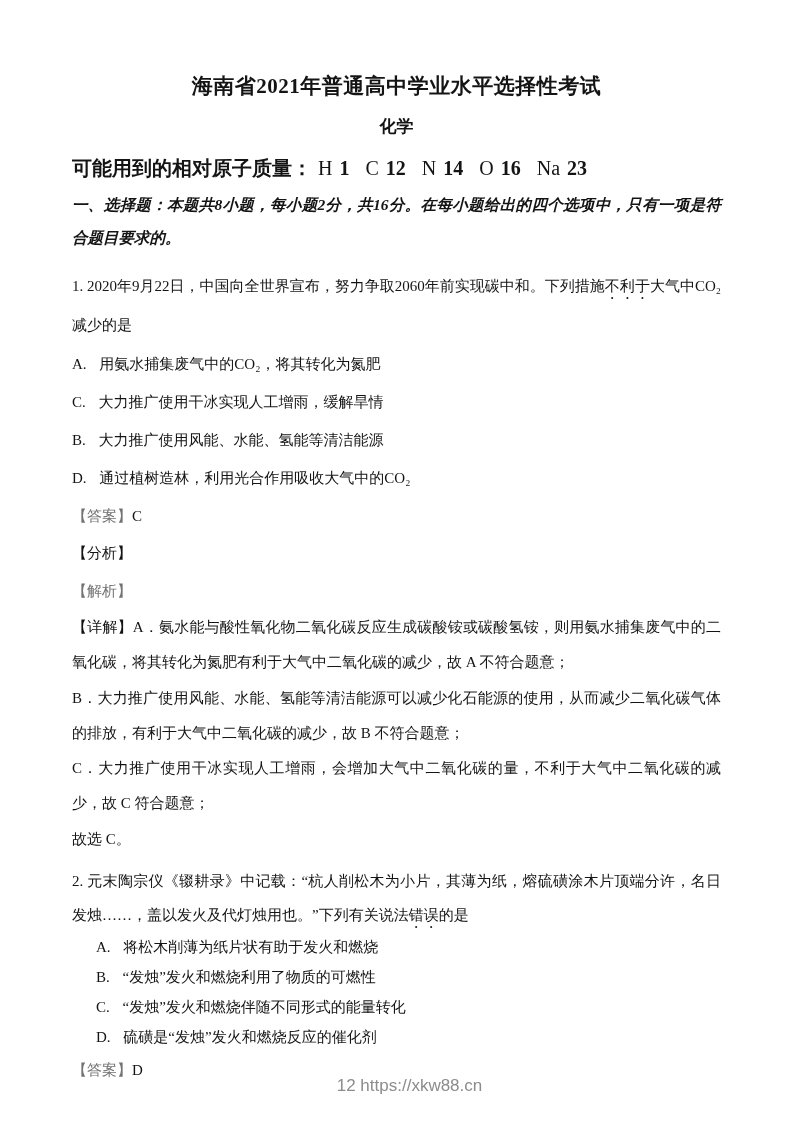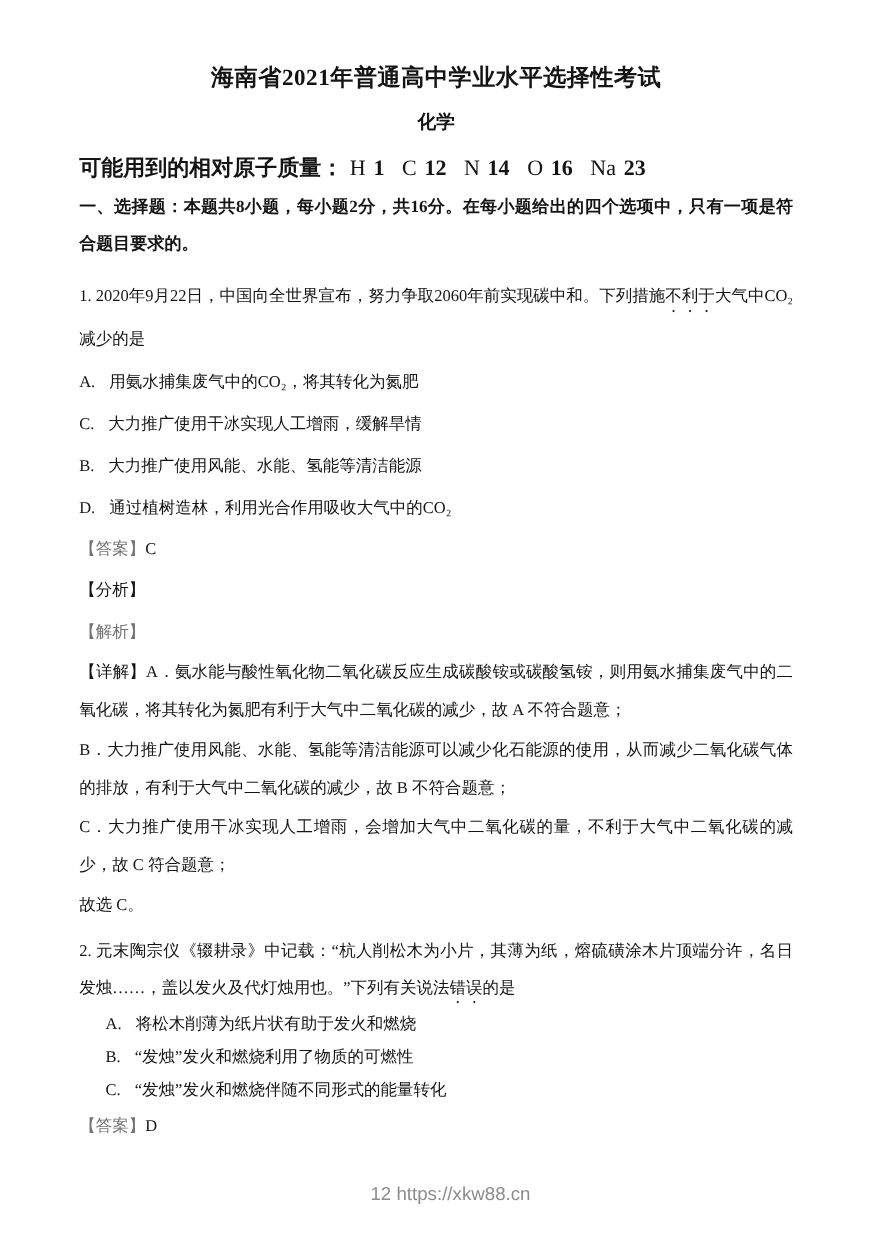--- a/index.html
+++ b/index.html
@@ -1,21 +1,21 @@
 <!DOCTYPE html>
 <html><head>
 <meta charset="utf-8">
 <style>
   html, body { margin:0; padding:0; background:#ffffff; }
   .page {
     position: relative;
     width: 793px;
     height: 1122px;
     box-sizing: border-box;
-    padding: 56px 72px 0 72px;
+    padding: 72px 72px 0 72px;
     background: #ffffff;
     font-family: "Liberation Serif", "DejaVu Serif", serif;
     font-size: 15px;
     color: #141414;
     overflow: hidden;
   }
   .title {
     font-size: 21px;
     font-weight: 700;
     text-align: center;
@@ -34,20 +34,21 @@
     font-weight: 700;
   }
   .am-pair { margin-left: 16px; font-weight: 700; }
   .am-pair .el { font-weight: 400; margin-right: 7px; }
   .section-intro {
     margin: 0 0 12px 0;
     font-size: 15.5px;
     font-weight: 700;
     line-height: 2.15;
     text-align: justify;
+    font-style: italic;
   }
   .stem {
     margin: 0;
     line-height: 2.6;
     text-align: justify;
   }
   .stem-tight { line-height: 2.25; }
   .emph {
     -webkit-text-emphasis: filled dot;
     -webkit-text-emphasis-position: under right;
@@ -109,20 +110,21 @@
     <p>故选 C。</p>
   </div>
 
   <div class="q2-block">
     <p class="stem stem-tight"><span>2. 元末陶宗仪《辍耕录》中记载：“杭人削松木为小片，其薄为纸，熔硫磺涂木片顶端分许，名日发烛……，盖以发火及代灯烛用也。”下列有关说法</span><span class="emph">错误</span><span>的是</span></p>
 
     <div class="options">
       <div class="option option-tight"><span class="opt-label">A.</span><span>将松木削薄为纸片状有助于发火和燃烧</span></div>
       <div class="option option-tight"><span class="opt-label">B.</span><span>“发烛”发火和燃烧利用了物质的可燃性</span></div>
       <div class="option option-tight"><span class="opt-label">C.</span><span>“发烛”发火和燃烧伴随不同形式的能量转化</span></div>
+      <div class="option option-tight"><span class="opt-label">D.</span><span>硫磺是“发烛”发火和燃烧反应的催化剂</span></div>
     </div>
 
     <p class="meta-row"><span class="teal">【答案】</span><span>D</span></p>
   </div>
 
   <div class="footer">12 https://xkw88.cn</div>
 
 </div>
 
 </body></html>

